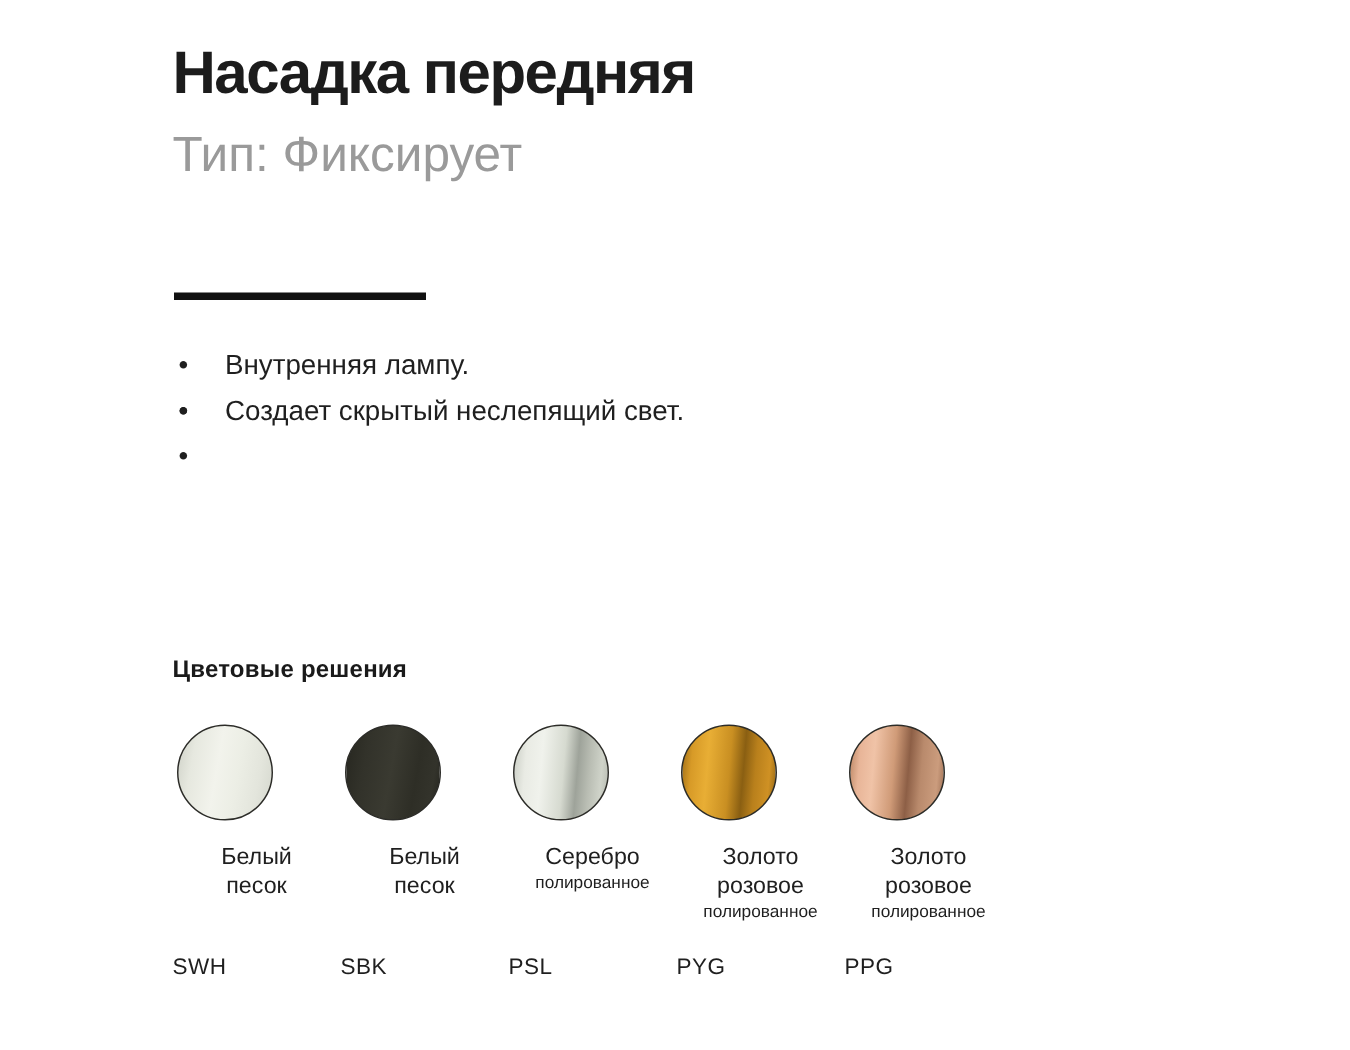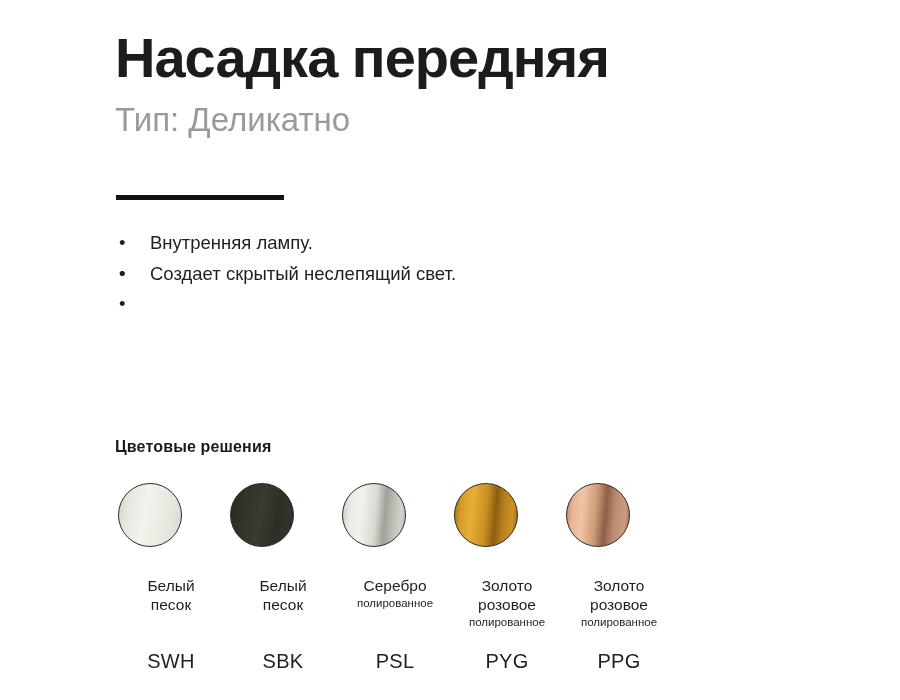--- a/index.html
+++ b/index.html
@@ -23,21 +23,21 @@
   }
 
   
   .header {
     position: absolute;
     left: 115px;
     top: 28px;
     width: 760px;
   }
   .title {
-    font-size: 56px;
+    font-size: 40px;
     font-weight: 700;
     line-height: 1.08;
     letter-spacing: -1px;
     color: #1c1c1c;
     margin: 0;
     white-space: nowrap;
   }
   .subtitle {
     font-size: 33px;
     font-weight: 400;
@@ -111,43 +111,42 @@
   .swatch-circle {
     width: 64px;
     height: 64px;
     border-radius: 50%;
     border: 1.4px solid #2c2c28;
     box-sizing: border-box;
     align-self: flex-start;
     margin-left: 3px;
   }
   .swatch-caption {
-    margin-top: 29px;
+    margin-top: 15px;
     text-align: center;
     width: 112px;
     line-height: 19px;
   }
   .cap-main {
     display: block;
     font-size: 15.5px;
     color: #1f1f1f;
   }
   .cap-sub {
     display: block;
     font-size: 11.5px;
     color: #1f1f1f;
     line-height: 16px;
     white-space: nowrap;
     text-align: center;
   }
   .swatch-code {
     margin-top: 12px;
-    font-size: 20px;
-    color: #1f1f1f;
-    text-align: center;
+    font-size: 15px;
+    color: #1f1f1f;
     width: 112px;
     letter-spacing: 0.3px;
   }
   .codes-row {
     display: flex;
     margin-top: 8px;
     align-items: flex-start;
   }
   .captions-row {
     display: flex;
@@ -184,21 +183,21 @@
       #cb9c7d 90%, #9a6c51 100%);
   }
 </style>
 </head>
 <body>
 
 <div class="page">
 
   <div class="header">
     <h1 class="title">Насадка передняя</h1>
-    <div class="subtitle">Тип: Деликатно</div>
+    <div class="subtitle">Тип: Фиксирует</div>
   </div>
 
   <div class="divider"></div>
 
   <ul class="features">
     <li class="feature-item">
       <span class="feature-bullet">•</span>
       <span>Внутренняя лампу.</span>
     </li>
     <li class="feature-item">

